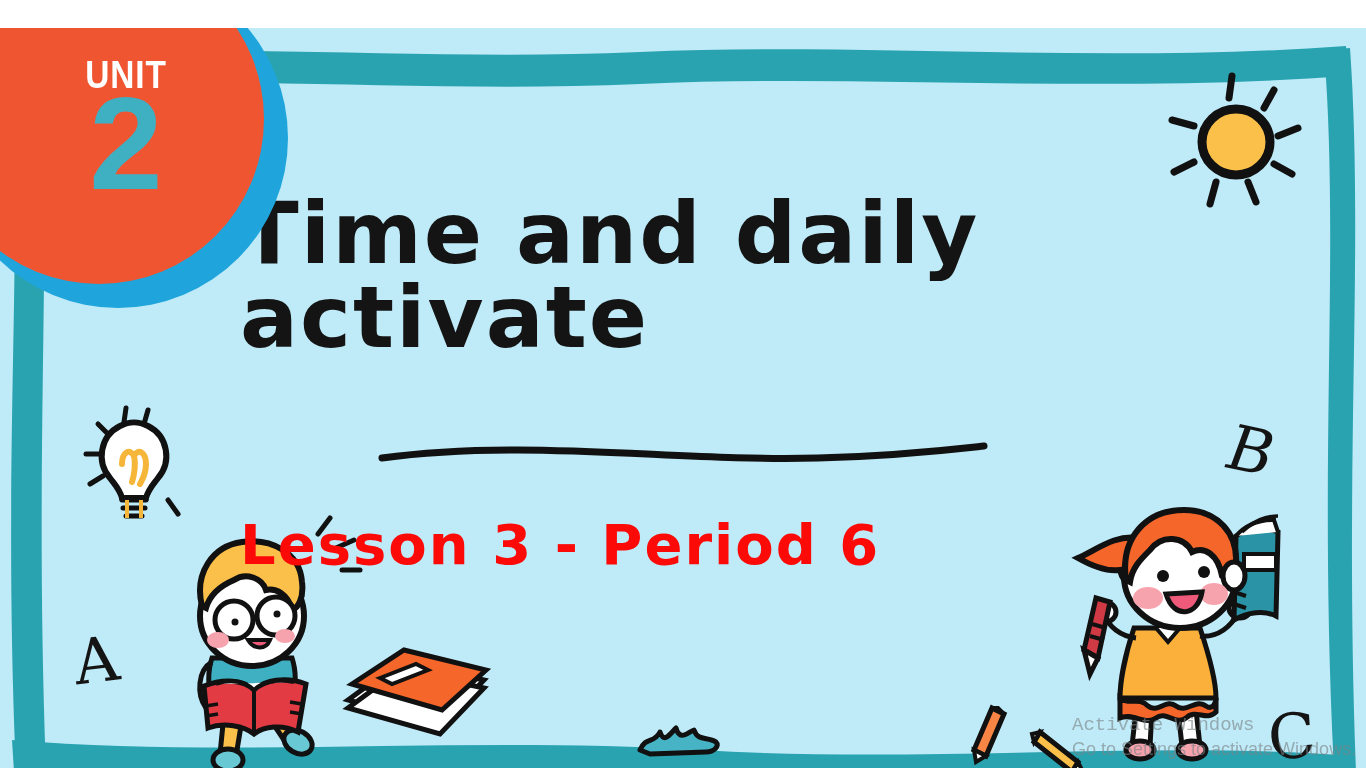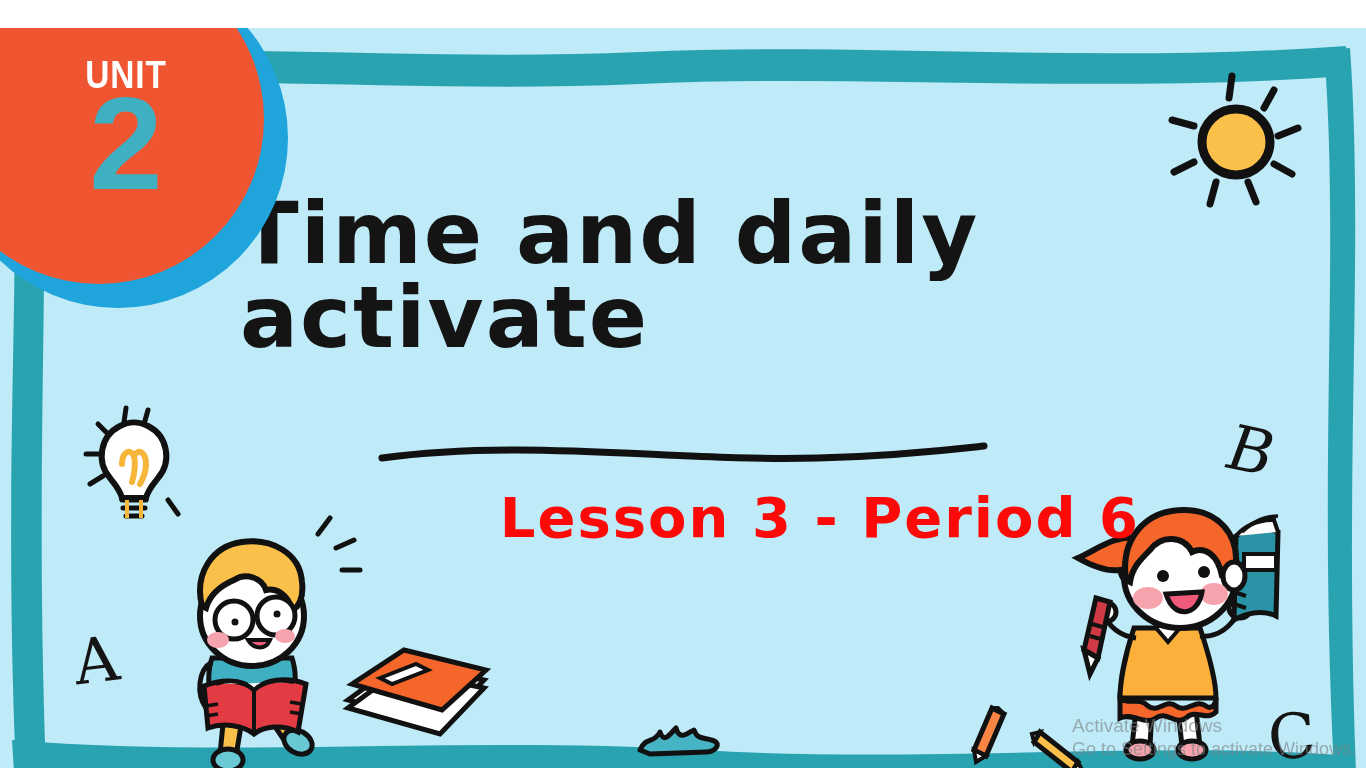--- a/index.html
+++ b/index.html
@@ -89,23 +89,23 @@
     letter-spacing:2px;
   }
   .title-underline {
     position:absolute;
     left:378px; top:404px;
     width:610px; height:44px;
     z-index:6;
   }
   .subtitle {
     position:absolute;
-    left:240px; top:457px;
+    left:240px; top:484px;
     width:900px;
-    text-align:right;
+    text-align:left;
     color:#fb0a08;
     font-family:"DejaVu Sans", sans-serif;
     font-weight:bold;
     font-size:56px;
     letter-spacing:2px;
     z-index:6;
   }
 
   
   .corner-letter {
@@ -126,21 +126,21 @@
   .watermark {
     position:absolute;
     left:1072px; top:686px;
     z-index:20;
     color:#7b8487;
     opacity:0.62;
     font-family:"Liberation Sans", sans-serif;
     text-align:left;
     pointer-events:none;
   }
-  .watermark .wm-title { font-size:19px; line-height:1.25; }
+  .watermark .wm-title { font-size:19px; line-height:1.25;font-family:Liberation Mono, monospace; }
   .watermark .wm-sub   { font-size:18px; line-height:1.3; }
 </style>
 </head>
 <body>
 
 <div id="slide">
 
   <svg class="frame-svg" viewBox="0 0 1366 768">
 
     <path d="M8,30 C200,12 420,34 640,24 C860,14 1100,36 1346,18

